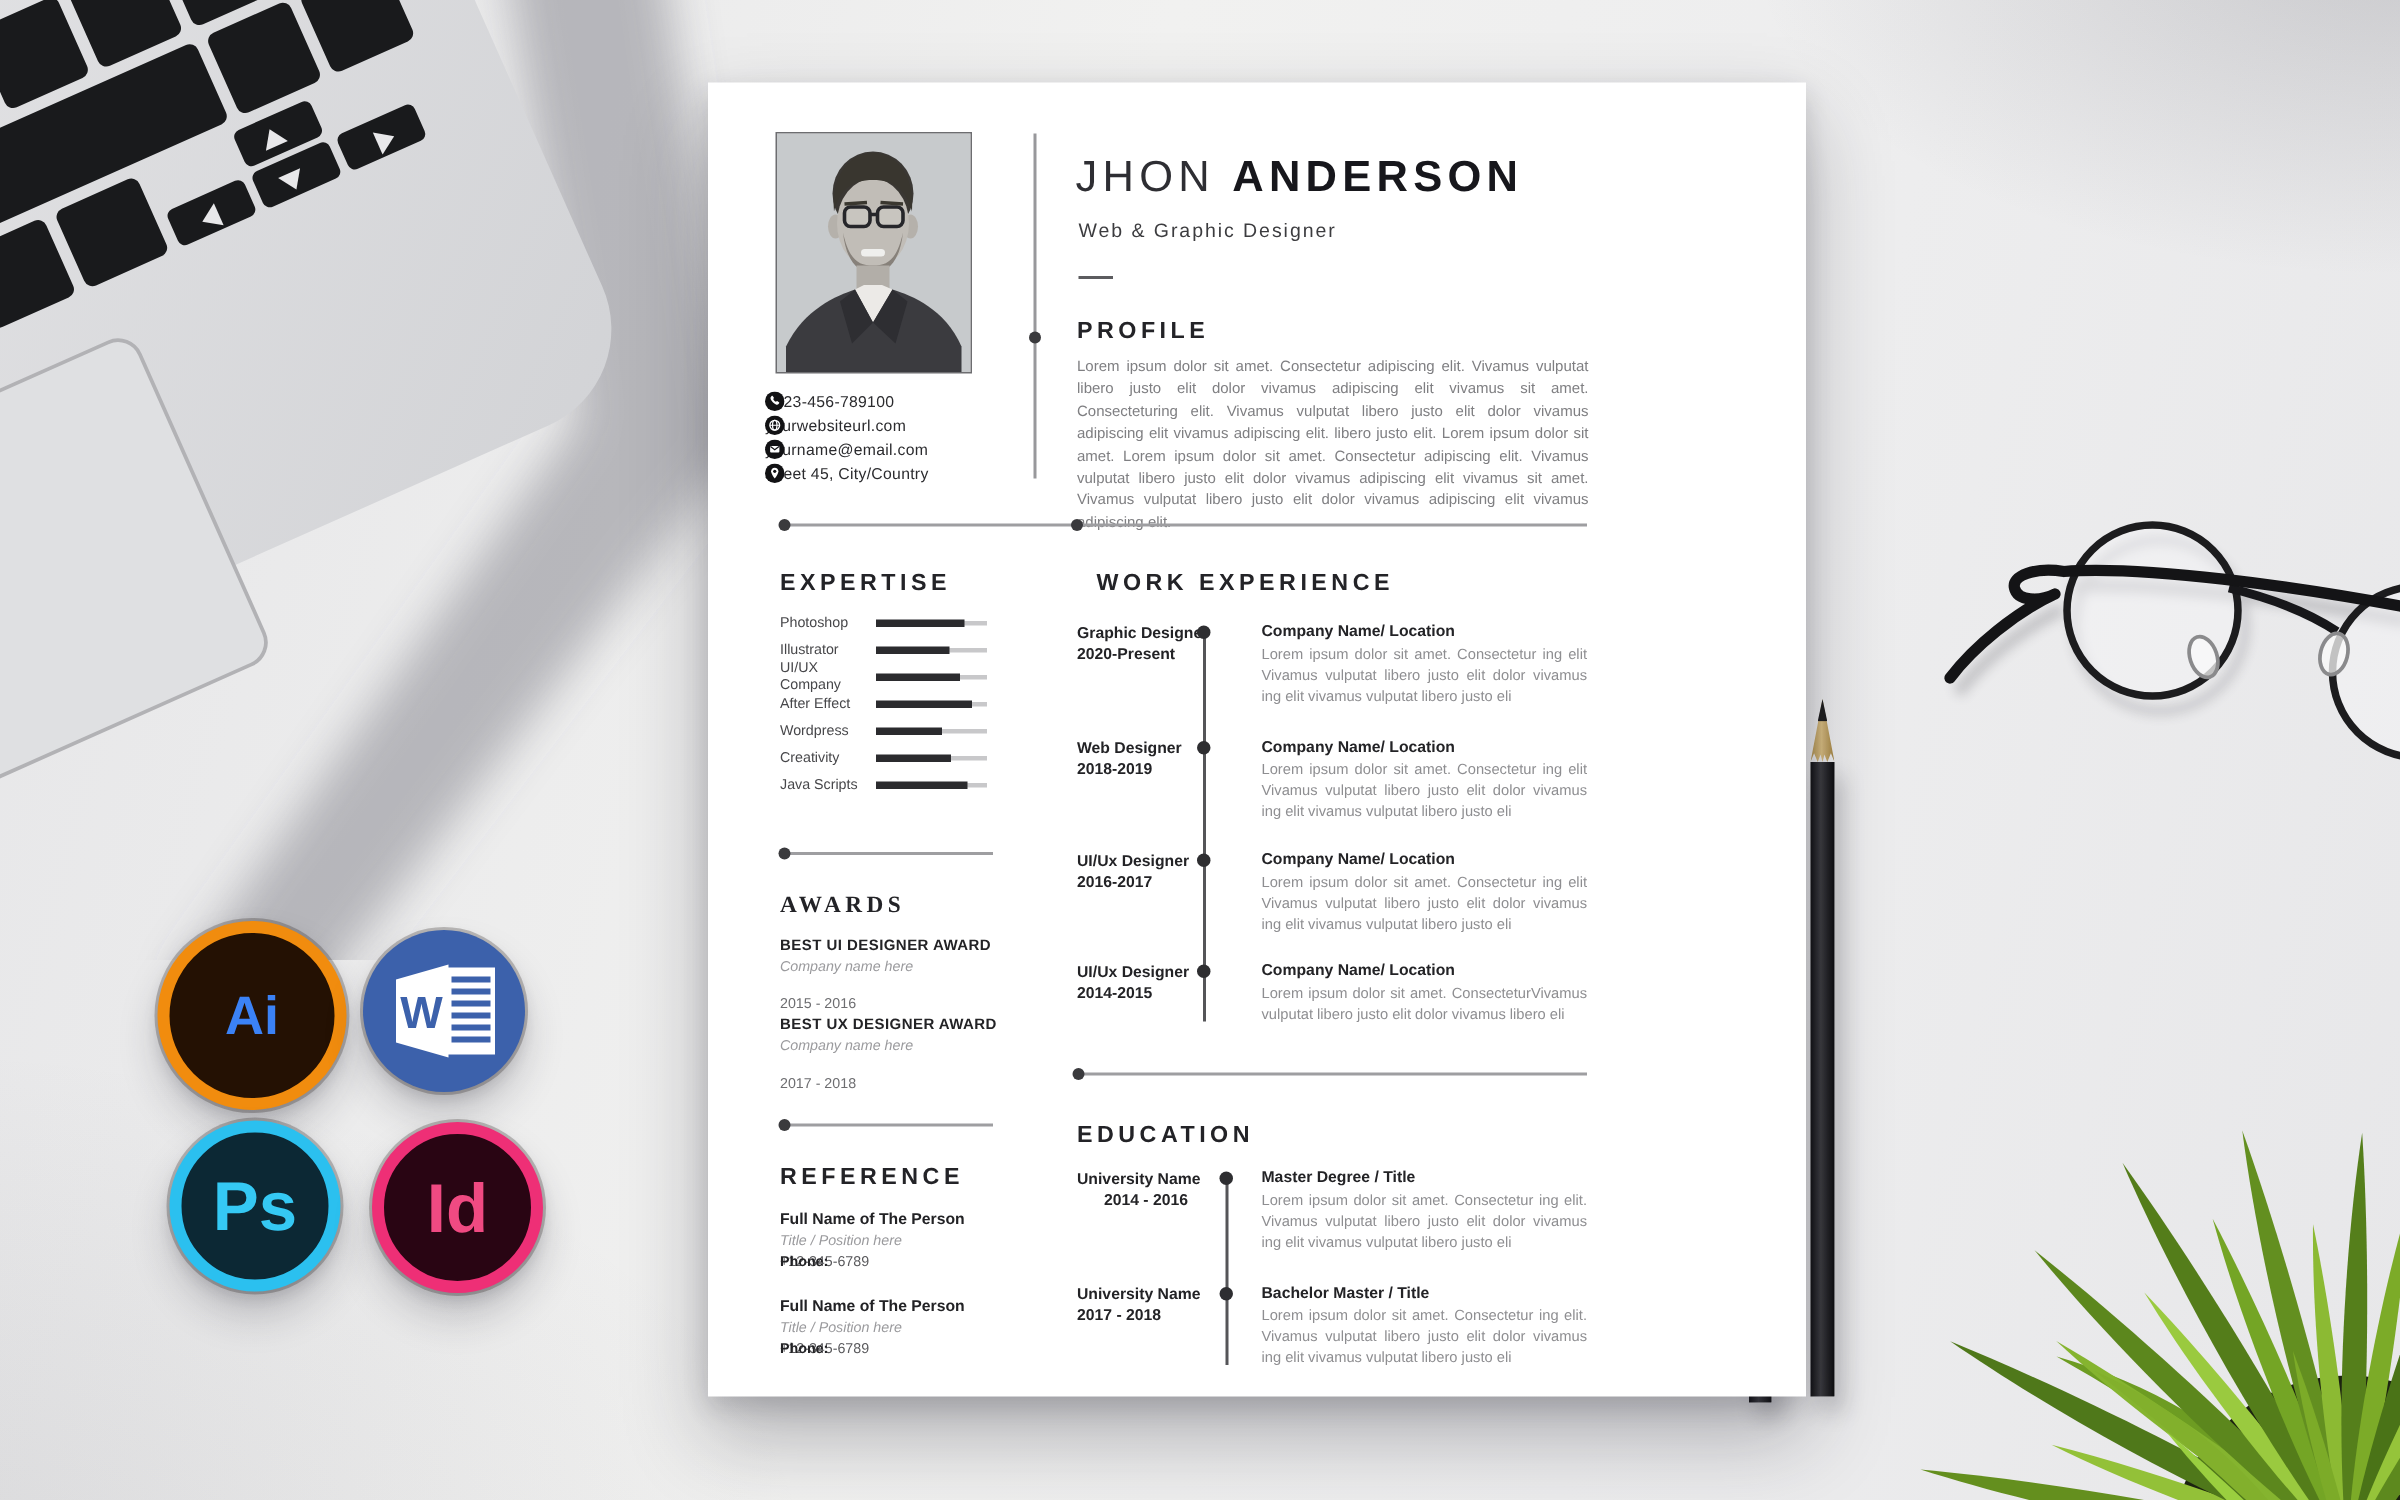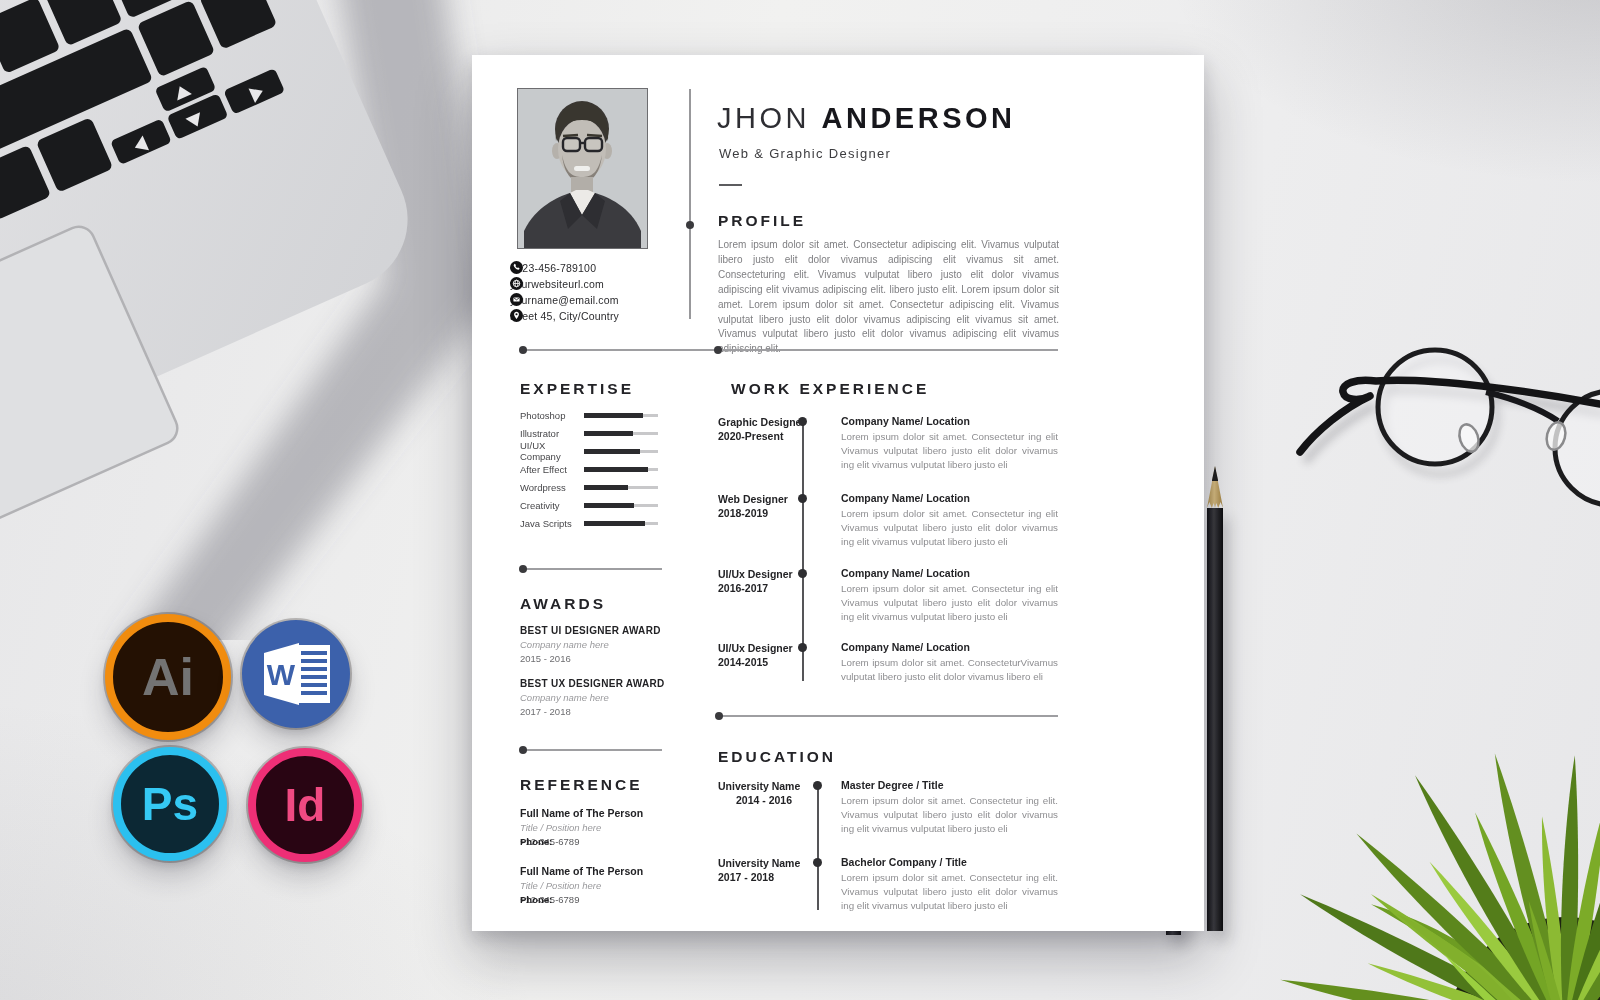--- a/index.html
+++ b/index.html
@@ -20,21 +20,21 @@
   .pencil .wood{position:absolute;inset:0;background:linear-gradient(90deg,#b3944f,#dcc084 45%,#a1823f);
     clip-path:polygon(50% 0,100% 100%,85% 86%,70% 100%,58% 88%,50% 100%,42% 88%,30% 100%,15% 86%,0 100%);}
   .pencil .lead{position:absolute;left:30%;right:30%;top:0;height:15px;background:#1d1d1f;
     clip-path:polygon(50% 0,100% 100%,0 100%);}
   .pencil .body{height:423px;background:linear-gradient(90deg,#101012,#3c3c40 42%,#232326 72%,#0b0b0d);
     box-shadow:6px 10px 14px rgba(40,40,50,.22);}
 
   
   .badge{border-radius:50%;display:flex;align-items:center;justify-content:center;z-index:4;
     font-weight:bold;box-shadow:0 0 0 2px rgba(30,25,20,.25),0 16px 26px rgba(40,40,55,.22),0 5px 9px rgba(40,40,55,.15);}
-  .badge-ai{left:105px;top:614px;width:110px;height:110px;border:8px solid #f18c0e;background:#241103;color:#737373;font-size:52px;}
+  .badge-ai{left:105px;top:614px;width:110px;height:110px;border:8px solid #f18c0e;background:#241103;color:#3b82f6;font-size:36px;}
   .badge-w{left:242px;top:620px;width:108px;height:108px;background:#3c61ab;}
   .badge-ps{left:113px;top:747px;width:98px;height:98px;border:8px solid #2bc0ef;background:#0c2834;color:#35c9f4;font-size:46px;}
   .badge-id{left:248px;top:748px;width:98px;height:98px;border:8px solid #ee2f76;background:#290513;color:#f04a82;font-size:46px;}
 
   
   .page{left:472px;top:55px;width:732px;height:876px;background:#ffffff;z-index:5;
     box-shadow:0 26px 52px rgba(30,30,42,.30),0 7px 16px rgba(30,30,42,.16);}
   .page *{position:absolute;}
   .photo{left:46px;top:34px;width:129px;height:159px;outline:1px solid #6d6d70;}
   .vline{left:217px;top:34px;width:2px;height:230px;background:#98989b;}
@@ -54,21 +54,21 @@
 
   
   .skills{left:48px;top:351px;width:138px;}
   .skills .srow{position:static;display:flex;align-items:center;height:18px;}
   .skills .lbl{position:static;flex:1;font-size:9.5px;color:#47474a;}
   .skills .bar{position:relative;width:74px;height:5px;flex:0 0 74px;}
   .skills .track{left:0;top:1px;width:100%;height:3px;background:#c8c8ca;}
   .skills .fill{left:0;top:0;height:5px;background:#2b2b2e;}
   .award .t{position:static;display:block;font-size:10px;font-weight:bold;color:#232326;letter-spacing:.3px;}
   .award .c{position:static;display:block;font-size:9.5px;font-style:italic;color:#9a9a9d;margin-top:3px;}
-  .award .y{position:static;display:block;font-size:9.5px;color:#6e6e71;margin-top:3px;}
+  .award .y{position:static;display:block;font-size:9.5px;color:#6e6e71;margin-top:14px;}
   .ref .n{position:static;display:block;font-size:10.5px;font-weight:bold;color:#222225;}
   .ref .t{position:static;display:block;font-size:9.5px;font-style:italic;color:#9a9a9d;margin-top:3px;}
   .ref .p{position:static;display:block;font-size:9.5px;color:#59595c;margin-top:3px;}
   .ref .p b{color:#232326;}
 
   
   .entry{width:341px;}
   .entry .role{left:0;top:0;width:92px;font-size:10.5px;font-weight:bold;color:#232326;line-height:14px;}
   .entry .info{left:123px;top:0;width:217px;}
   .entry .company{position:static;display:block;font-size:10.5px;font-weight:bold;color:#232326;}
@@ -347,21 +347,21 @@
             <i class="track"></i>
             <i class="fill" style="width: 83%;"></i>
           </span>
         </div>
     </div>
 
     <div class="divline" style="left:49px;top:513px;width:141px;">
       <div class="dot" style="left:-2px;"></div>
     </div>
 
-    <div class="h" style="left:48px;top:541px;">AWARDS</div>
+    <div class="h" style="left:48px;top:541px;font-family:Liberation Serif, serif;">AWARDS</div>
     <div class="award" style="left:48px;top:570px;width:150px;">
       <span class="t">BEST UI DESIGNER AWARD</span>
       <span class="c">Company name here</span>
       <span class="y">2015 - 2016</span>
     </div>
     <div class="award" style="left:48px;top:623px;width:150px;">
       <span class="t">BEST UX DESIGNER AWARD</span>
       <span class="c">Company name here</span>
       <span class="y">2017 - 2018</span>
     </div>
@@ -448,19 +448,19 @@
           <span class="desc">Lorem ipsum dolor sit amet. Consectetur ing elit. Vivamus vulputat libero justo elit dolor vivamus ing elit vivamus vulputat libero justo eli</span>
         </div>
     </div>
     <div class="entry" style="left:246px;top:801px;">
       <div class="role">
           <span style="position:static;display:block;">University Name</span>
           <span style="position:static;display:block;">2017 - 2018</span>
         </div>
       <div class="tdot" style="left:95px;top:2px;"></div>
       <div class="info">
-          <span class="company">Bachelor Company / Title</span>
+          <span class="company">Bachelor Master / Title</span>
           <span class="desc">Lorem ipsum dolor sit amet. Consectetur ing elit. Vivamus vulputat libero justo elit dolor vivamus ing elit vivamus vulputat libero justo eli</span>
         </div>
     </div>
 
   </div>
 </div>
 
 </body></html>

